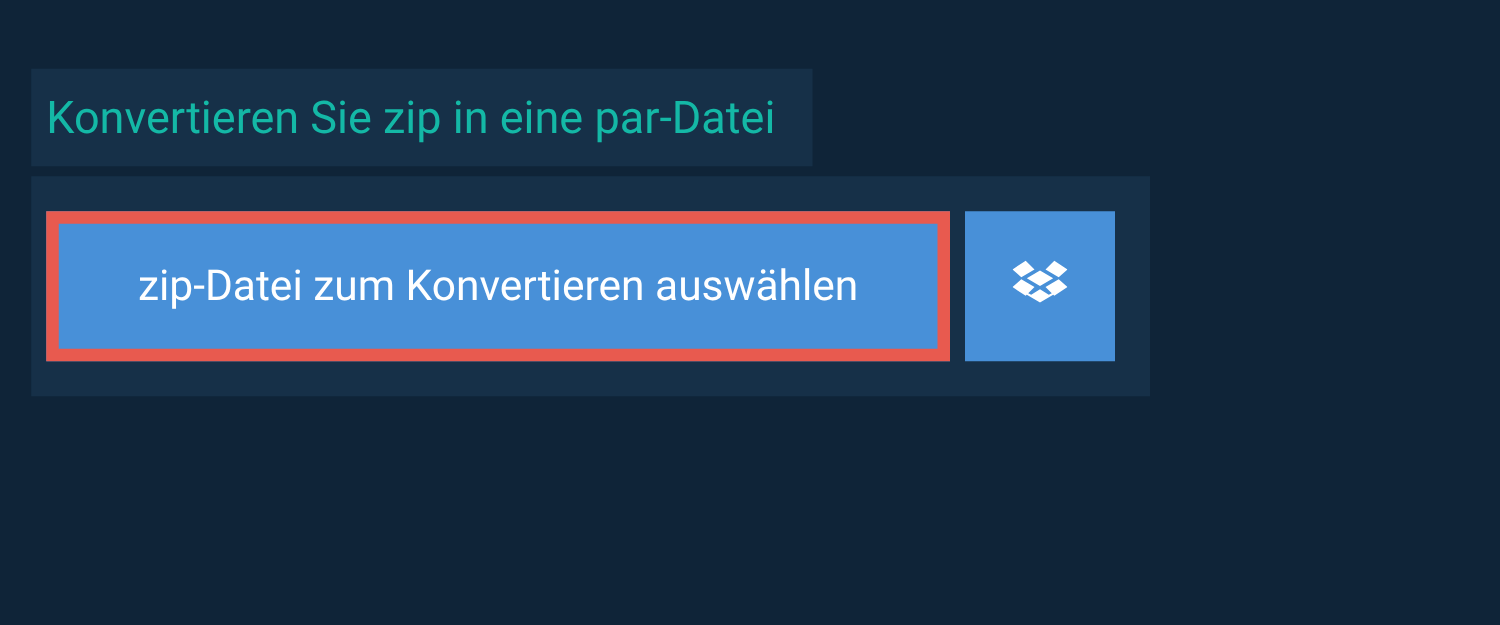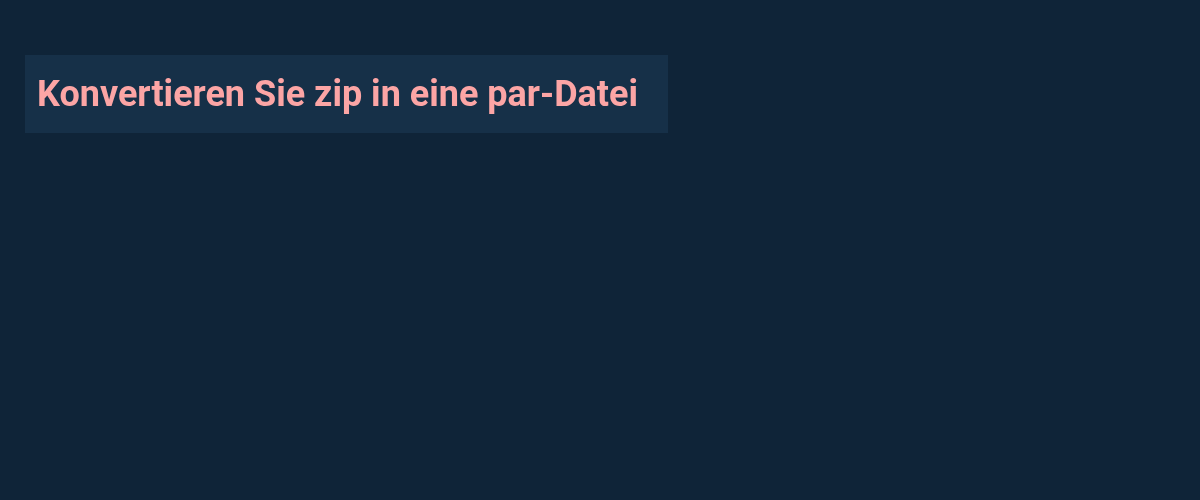--- a/index.html
+++ b/index.html
@@ -13,23 +13,23 @@
     .container {
       padding: 55px 25px 0 25px;
     }
     .title-bar {
       background: #163048;
       display: inline-block;
       padding: 18px 30px 18px 12px;
       margin-bottom: 0;
     }
     .title-text {
-      color: #fca5a5;
+      color: #14b8a6;
       font-size: 36px;
-      font-weight: 700;
+      font-weight: 400;
     }
     .upload-panel {
       background: #163048;
       padding: 28px 28px 28px 12px;
       margin-top: 8px;
       display: flex;
       gap: 12px;
       width: 895px;
     }
     .select-button {
@@ -60,13 +60,25 @@
       fill: #ffffff;
     }
   </style>
 </head>
 <body>
 
 <div class="container">
   <div class="title-bar">
     <div class="title-text">Konvertieren Sie zip in eine par-Datei</div>
   </div>
+  <div class="upload-panel">
+    <div class="select-button">
+      <span>zip-Datei zum Konvertieren auswählen</span>
+    </div>
+    <div class="dropbox-button">
+      <span>
+        <svg class="dropbox-icon" viewBox="0 0 50 50">
+          <path d="M 12 4 L 0 12 L 8 19 L 20 12 L 12 4 Z M 38 4 L 30 12 L 42 19 L 50 12 L 38 4 Z M 25 13 L 13 20 L 25 27 L 37 20 L 25 13 Z M 8 21 L 0 28 L 12 36 L 20 28 L 8 21 Z M 42 21 L 30 28 L 38 36 L 50 28 L 42 21 Z M 25 30 L 17 35 L 13 33 L 13 35 L 25 42 L 37 35 L 37 33 L 33 35 L 25 30 Z"></path>
+        </svg>
+      </span>
+    </div>
+  </div>
 </div>
 
 </body></html>

